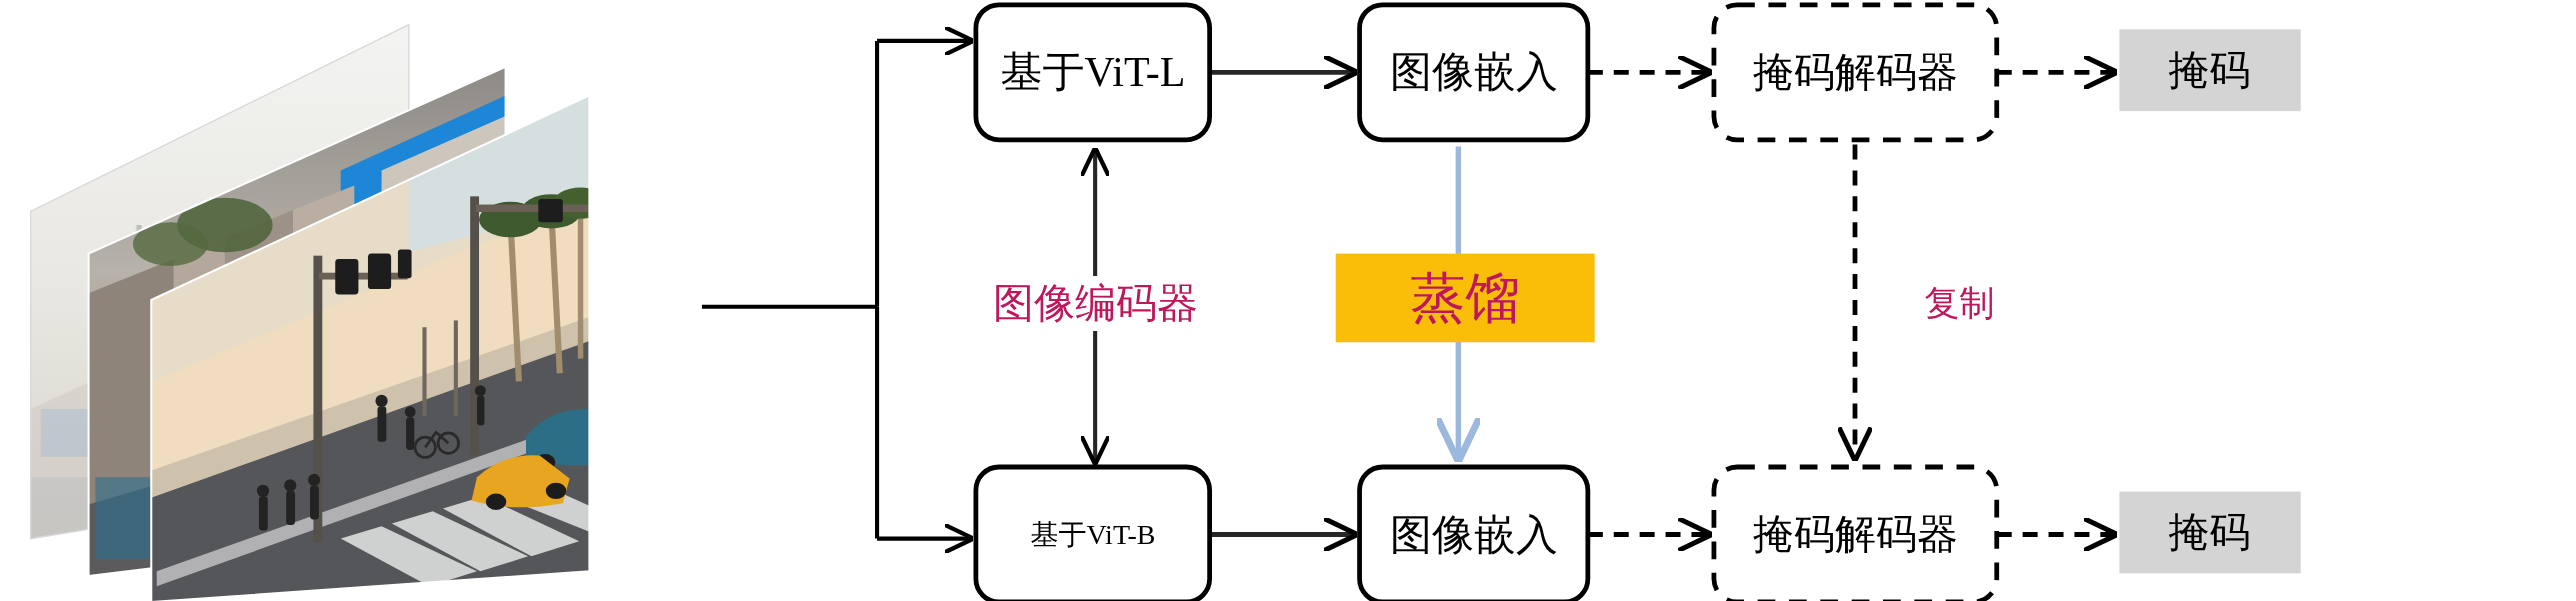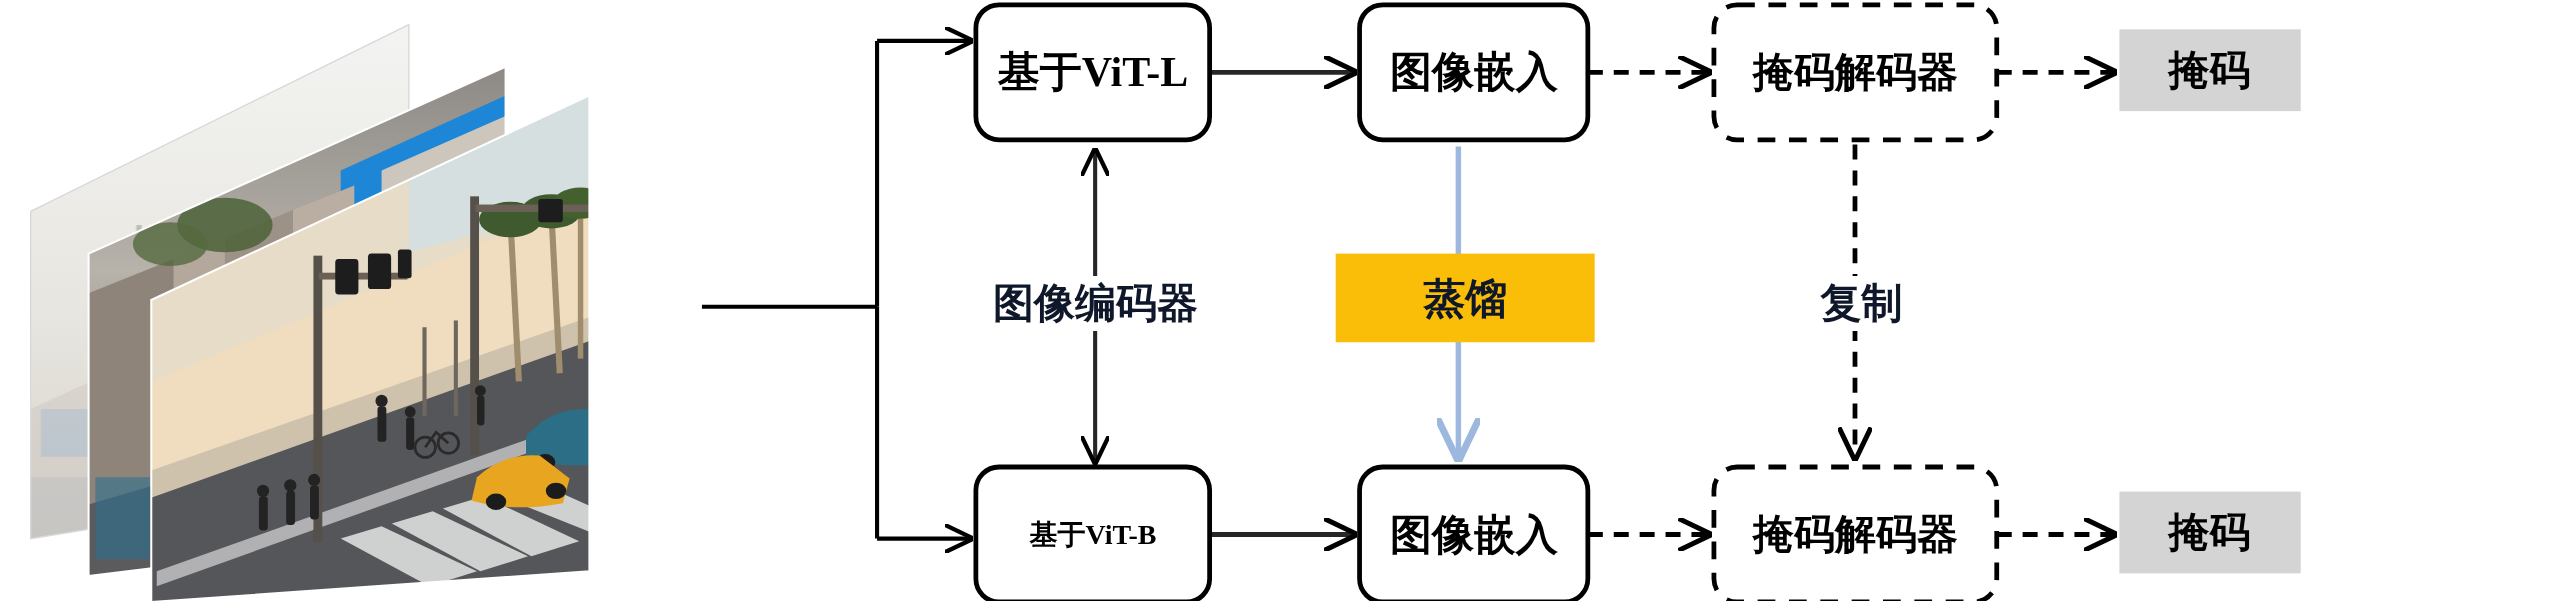--- a/index.html
+++ b/index.html
@@ -1,28 +1,28 @@
 <!DOCTYPE html>
 <html style="font-size:11px"><head>
 <meta charset="utf-8">
 <style>
   html,body{margin:0;padding:0;background:#fff;}
   body{width:2576px;height:602px;overflow:hidden;
        font-family:"Liberation Serif","DejaVu Serif",serif;}
-  #stage{position:relative;width:2576px;height:602px;background:#ffffff;font-weight:bold;}
+  #stage{position:relative;width:2576px;height:602px;background:#ffffff;}
   svg#diagram{position:absolute;left:0;top:0;width:2576px;height:602px;}
   .boxlabel{
     position:absolute;display:flex;align-items:center;justify-content:center;
     font-family:"Liberation Serif","DejaVu Serif",serif;
     color:#000;white-space:nowrap;line-height:1;pointer-events:none;
   }
   .freelabel{
     position:absolute;display:flex;align-items:center;justify-content:center;
     font-family:"Liberation Serif","DejaVu Serif",serif;
-    color:#0f172a;white-space:nowrap;line-height:1;background:#ffffff;
+    color:#be185d;white-space:nowrap;line-height:1;background:#ffffff;
   }
   .imgstack{position:absolute;left:0;top:0;width:879px;height:602px;}
 </style>
 </head>
 <body>
 
 <div id="stage">
 
   <svg class="imgstack" viewBox="0 0 1290 883" preserveAspectRatio="none">
     <defs>
@@ -268,20 +268,20 @@
       <div class="boxlabel" style="left: 976px; top: 4.8px; width: 234px; height: 135px; font-size: 42px;">基于ViT-L</div>
       <div class="boxlabel" style="left: 1360px; top: 4.8px; width: 228px; height: 135px; font-size: 42px;">图像嵌入</div>
       <div class="boxlabel" style="left: 1714px; top: 4.8px; width: 283px; height: 135px; font-size: 41px;">掩码解码器</div>
       <div class="boxlabel" style="left: 2119px; top: 29px; width: 181px; height: 82px; font-size: 41px;">掩码</div>
       <div class="boxlabel" style="left: 976px; top: 467px; width: 234px; height: 135px; font-size: 28px;">基于ViT-B</div>
       <div class="boxlabel" style="left: 1360px; top: 467px; width: 228px; height: 135px; font-size: 42px;">图像嵌入</div>
       <div class="boxlabel" style="left: 1714px; top: 467px; width: 283px; height: 135px; font-size: 41px;">掩码解码器</div>
       <div class="boxlabel" style="left: 2119px; top: 491px; width: 181px; height: 82px; font-size: 41px;">掩码</div>
     </div>
 
-  <div class="freelabel" style="left:1336px;top:254px;width:259px;height:89px;font-size:42px;background:transparent;">蒸馏</div>
+  <div class="freelabel" style="left:1336px;top:254px;width:259px;height:89px;font-size:55px;background:transparent;">蒸馏</div>
 
   <div class="freelabel" style="left:983px;top:276px;width:225px;height:55px;font-size:41px;">图像编码器</div>
 
-  <div class="freelabel" style="left:1807px;top:276px;width:109px;height:55px;font-size:41px;">复制</div>
+  <div class="freelabel" style="left:1905px;top:276px;width:109px;height:55px;font-size:35px;">复制</div>
 
 </div>
 
 
 </body></html>

